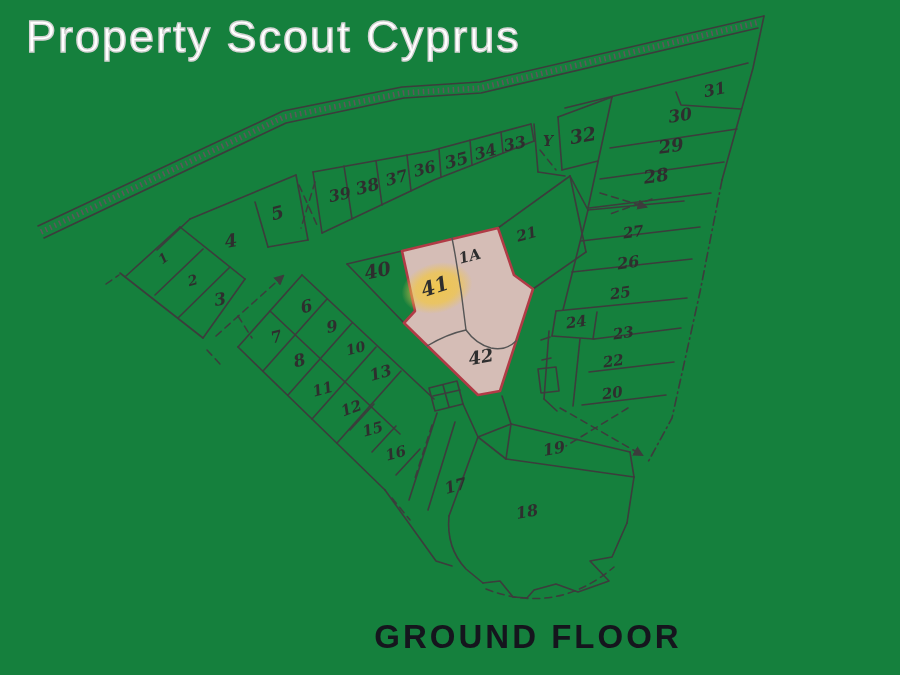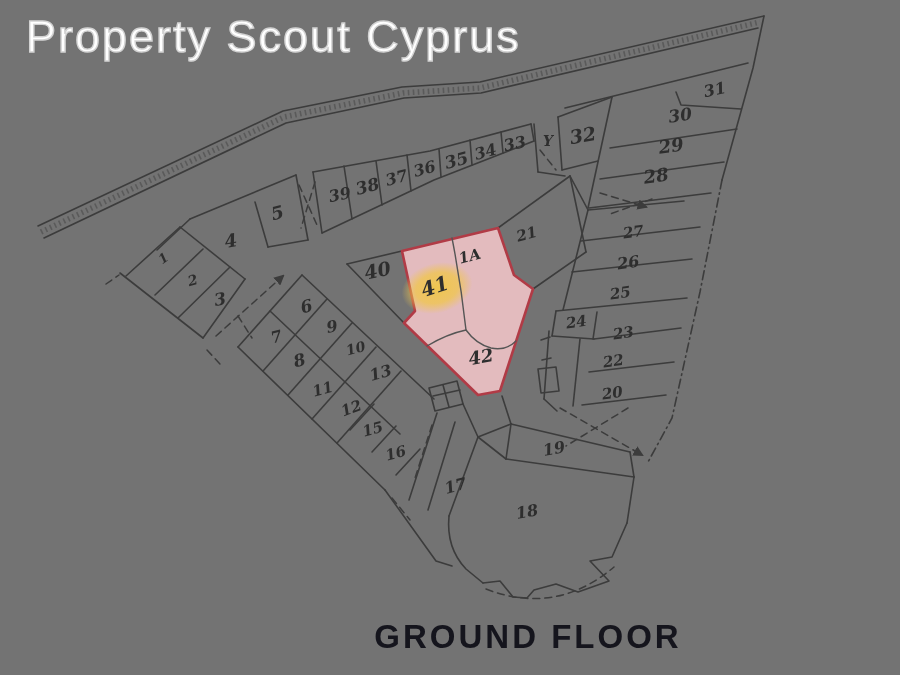--- a/index.html
+++ b/index.html
@@ -1,16 +1,16 @@
 <!DOCTYPE html>
 <html><head>
 <meta charset="utf-8">
 <style>
   html,body{margin:0;padding:0;background:#ffffff;}
-  .stage{position:relative;width:900px;height:675px;background:#737373;overflow:hidden;}
+  .stage{position:relative;width:900px;height:675px;background:#15803d;overflow:hidden;}
   svg{display:block;}
   .watermark{
     font-family:"Liberation Sans",sans-serif;
     font-size:45px;
     letter-spacing:2px;
     fill:#ffffff;
     stroke:#d2d2d2;
     stroke-width:1.4px;
     font-weight:400;
   }

